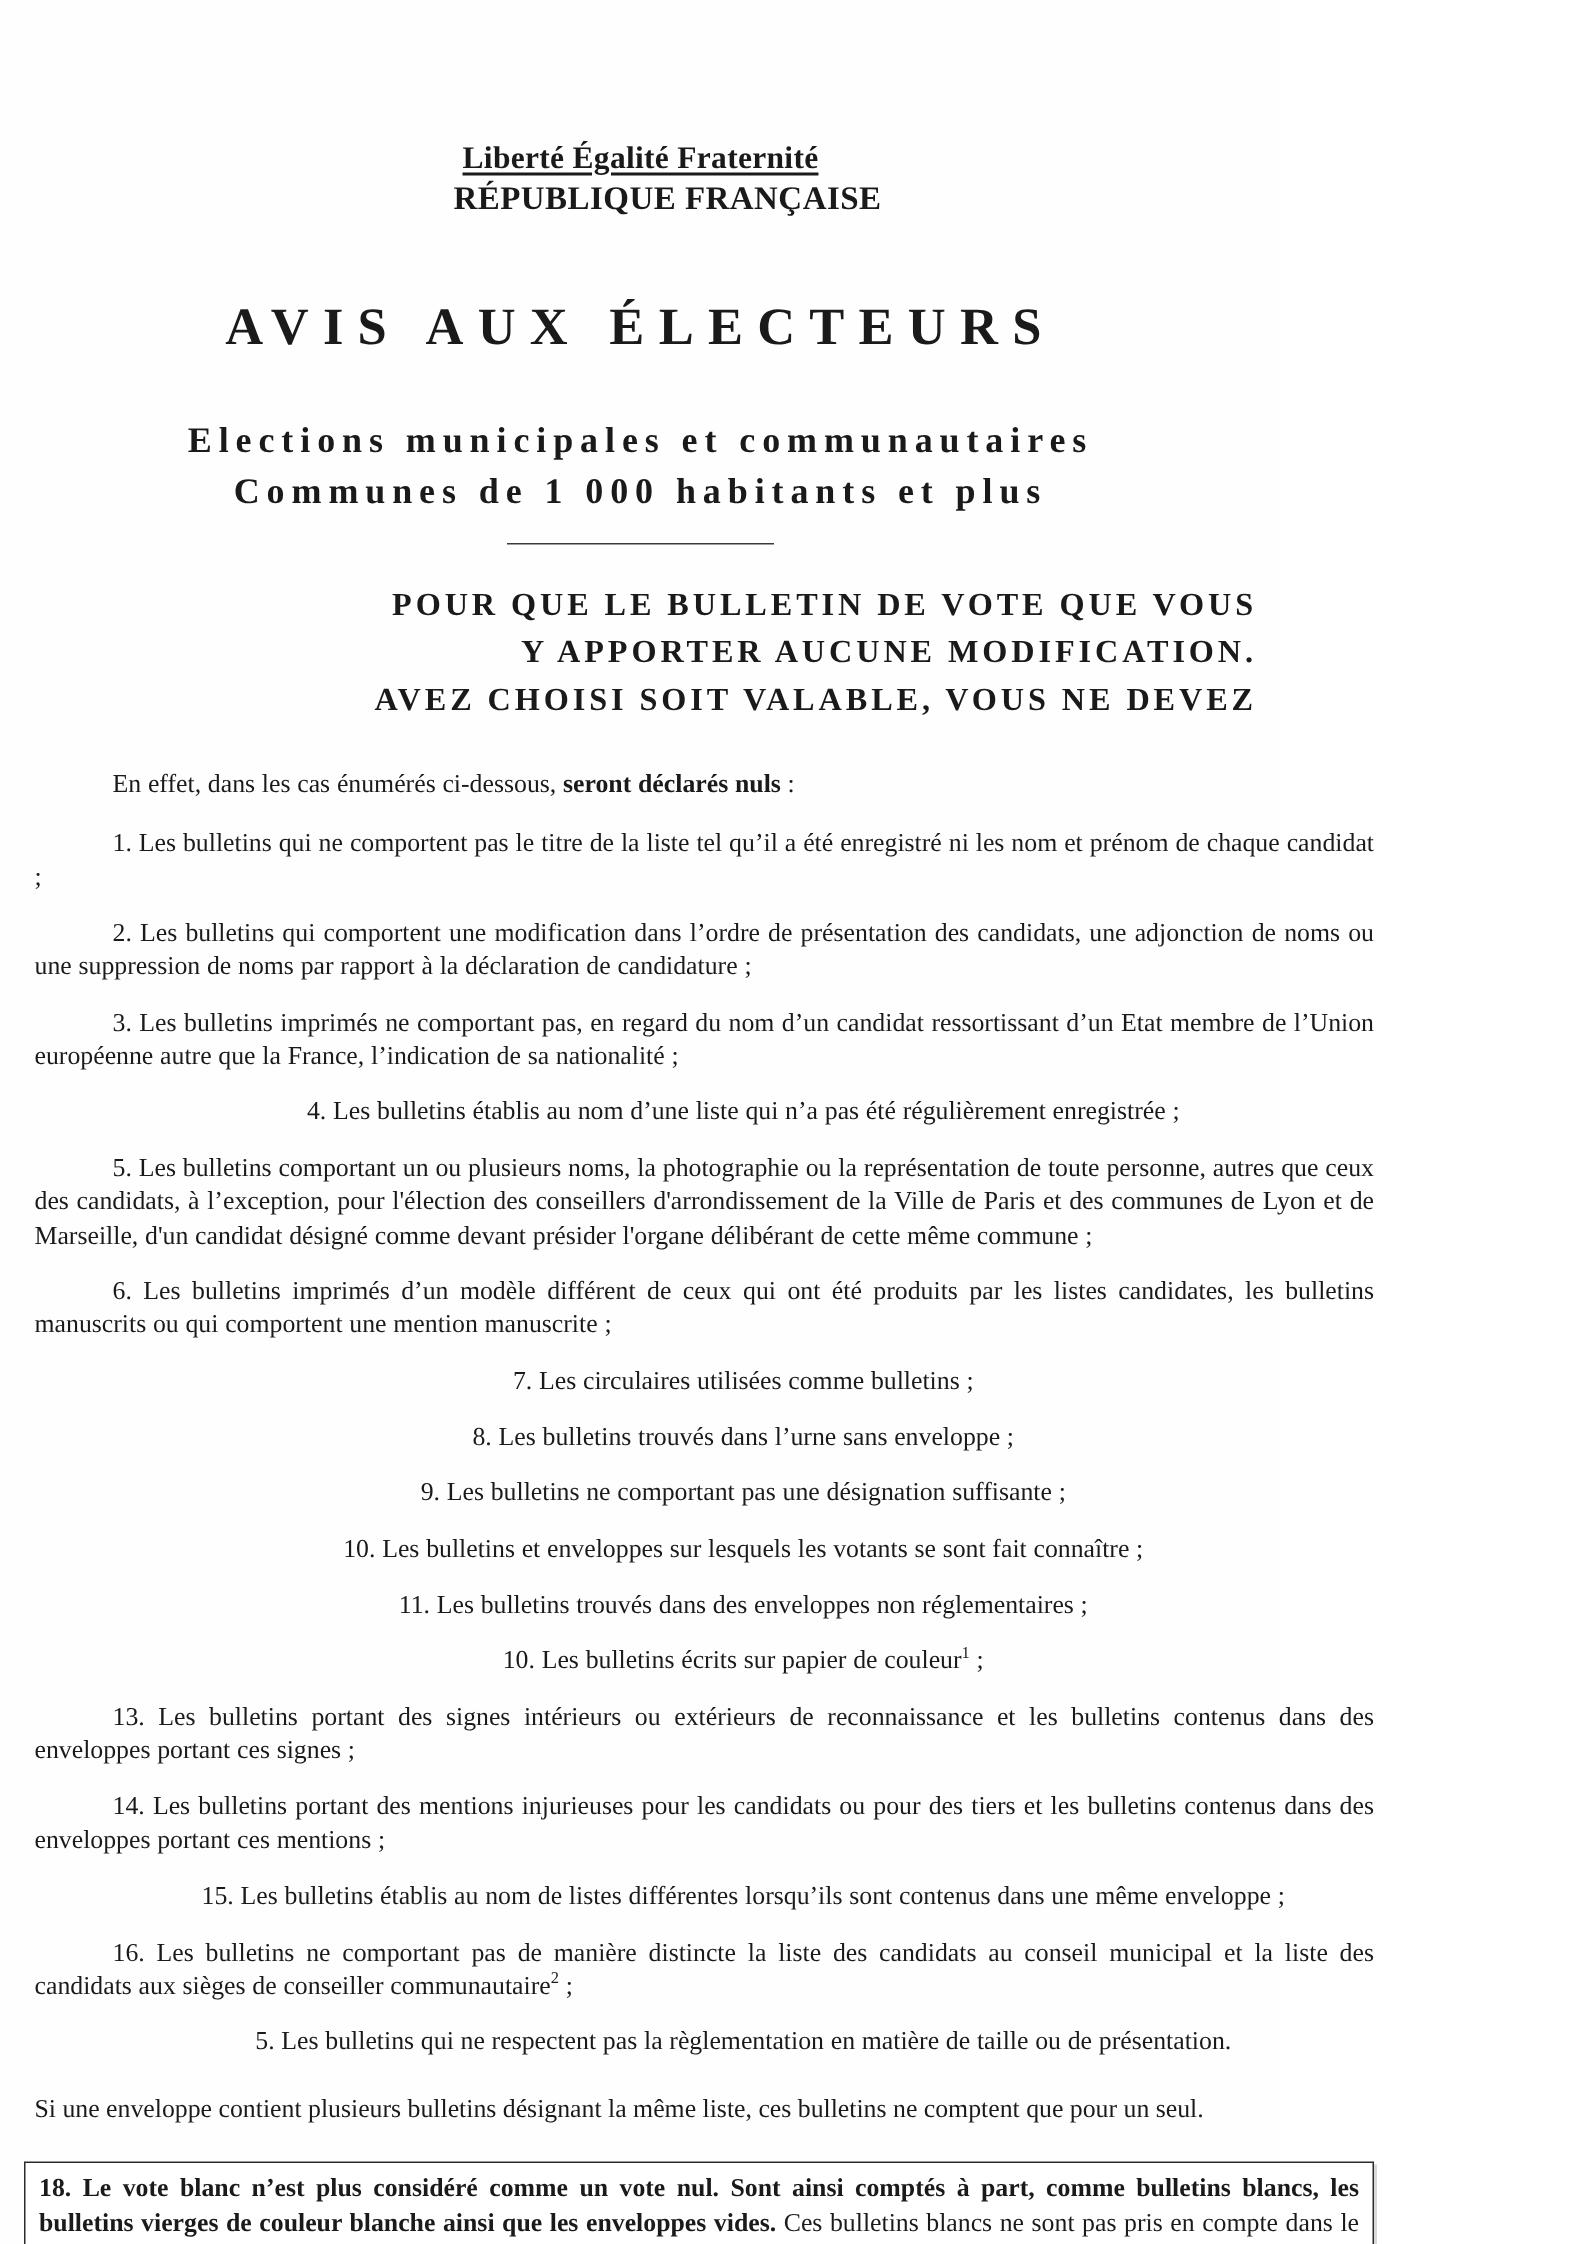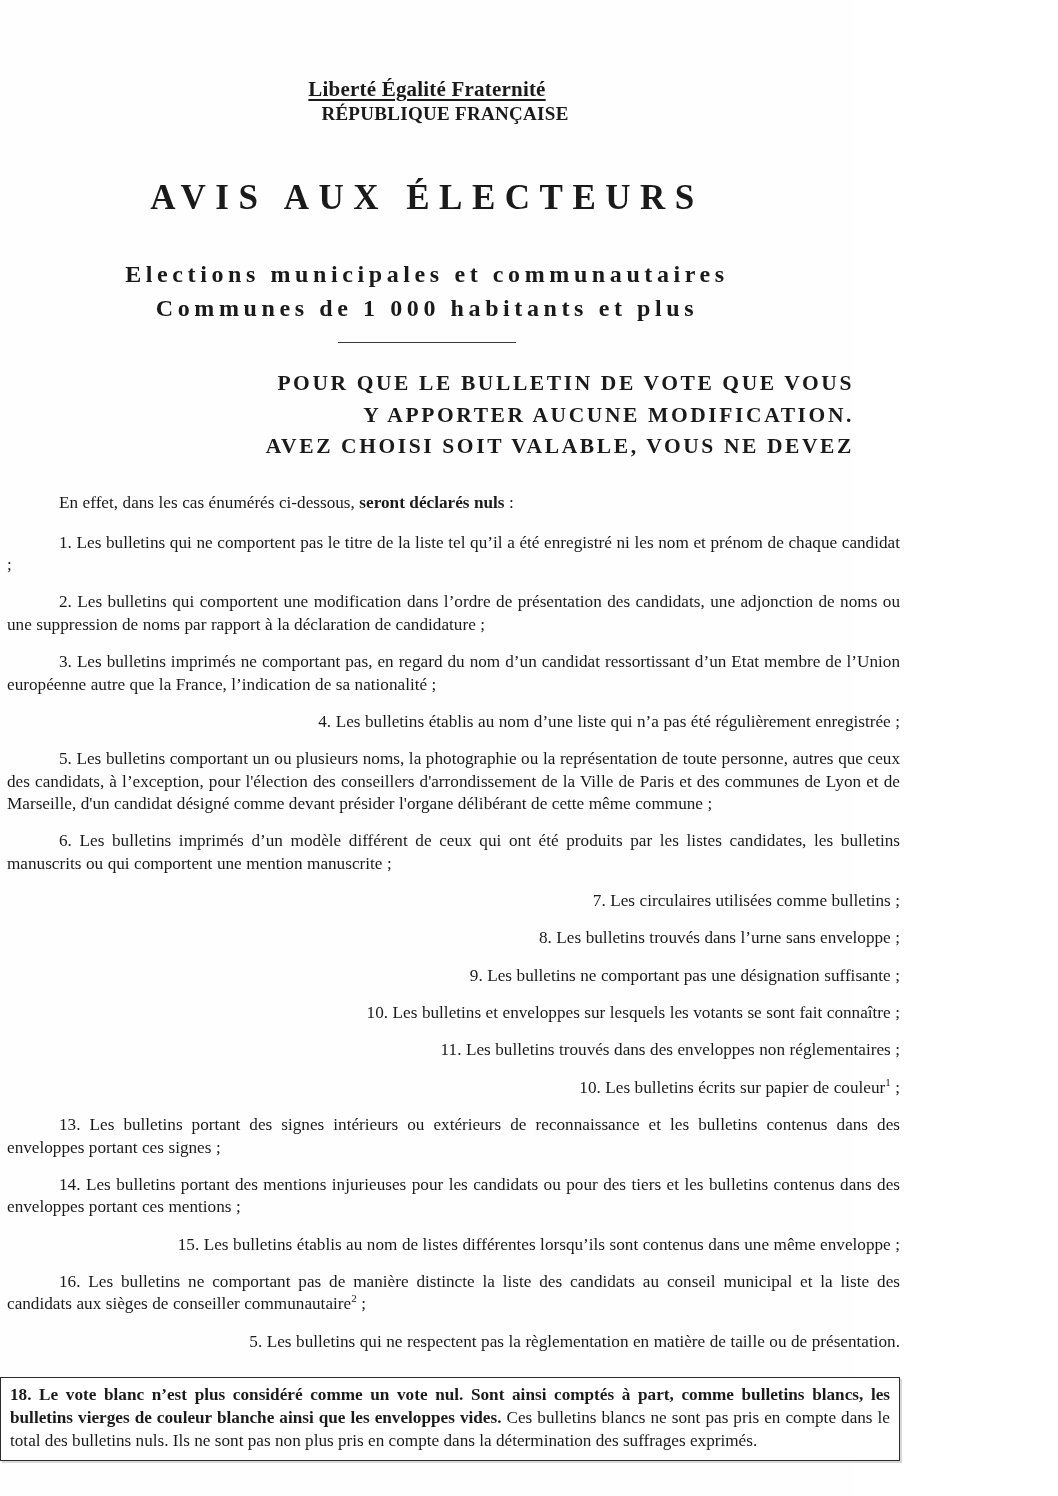--- a/index.html
+++ b/index.html
@@ -14,42 +14,42 @@
     font-family: "Liberation Serif", "DejaVu Serif", serif;
     color: #1a1a1a;
     position: relative;
     overflow: hidden;
   }
   .page {
     position: relative;
     width: 854px;
     height: 1496px;
     box-sizing: border-box;
-    padding: 0;
+    padding: 16px;
     background: #fefefe;
   }
 
   
   .header-block {
     text-align: center;
     padding-top: 78px;
   }
   .devise {
     font-family: "Liberation Serif", "DejaVu Serif", serif;
     font-weight: bold;
     font-size: 21px;
     letter-spacing: 0.2px;
     text-decoration: underline;
     text-underline-offset: 3px;
     line-height: 1.12;
   }
   .republique {
     font-family: "Liberation Serif", "DejaVu Serif", serif;
     font-weight: bold;
-    font-size: 19px;
+    font-size: 22px;
     letter-spacing: 0.3px;
     line-height: 1.2;
     margin-top: 1px;
     margin-left: 36px;
   }
 
   
   .title-main {
     text-align: center;
     font-weight: bold;
@@ -96,21 +96,21 @@
   }
   p.para {
     font-size: 17.2px;
     line-height: 1.30;
     text-align: justify;
     text-indent: 52px;
     margin: 0 0 15px 0;
     word-spacing: 0.2px;
   }
   p.para.short {
-    text-align: right;
+    text-align: center;
   }
   .bold { font-weight: bold; }
   sup {
     font-size: 11px;
     vertical-align: super;
     line-height: 0;
   }
 
   p.lead { margin-bottom: 17px; }
 
@@ -180,17 +180,18 @@
     <p class="para short"><span>10. Les bulletins écrits sur papier de couleur</span><sup>1</sup><span> ;</span></p>
 
     <p class="para">13. Les bulletins portant des signes intérieurs ou extérieurs de reconnaissance et les bulletins contenus dans des enveloppes portant ces signes ;</p>
     <p class="para">14. Les bulletins portant des mentions injurieuses pour les candidats ou pour des tiers et les bulletins contenus dans des enveloppes portant ces mentions ;</p>
     <p class="para short">15. Les bulletins établis au nom de listes différentes lorsqu’ils sont contenus dans une même enveloppe ;</p>
 
     <p class="para"><span>16. Les bulletins ne comportant pas de manière distincte la liste des candidats au conseil municipal et la liste des candidats aux sièges de conseiller communautaire</span><sup>2</sup><span> ;</span></p>
 
     <p class="para short">5. Les bulletins qui ne respectent pas la règlementation en matière de taille ou de présentation.</p>
 
+    <p class="closing">Si une enveloppe contient plusieurs bulletins désignant la même liste, ces bulletins ne comptent que pour un seul.</p>
   </div>
 
   <div class="boxed"><span class="bold">18. Le vote blanc n’est plus considéré comme un vote nul. Sont ainsi comptés à part, comme bulletins blancs, les bulletins vierges de couleur blanche ainsi que les enveloppes vides.</span><span> Ces bulletins blancs ne sont pas pris en compte dans le total des bulletins nuls. Ils ne sont pas non plus pris en compte dans la détermination des suffrages exprimés.</span></div>
 
 </div>
 
 </body></html>

